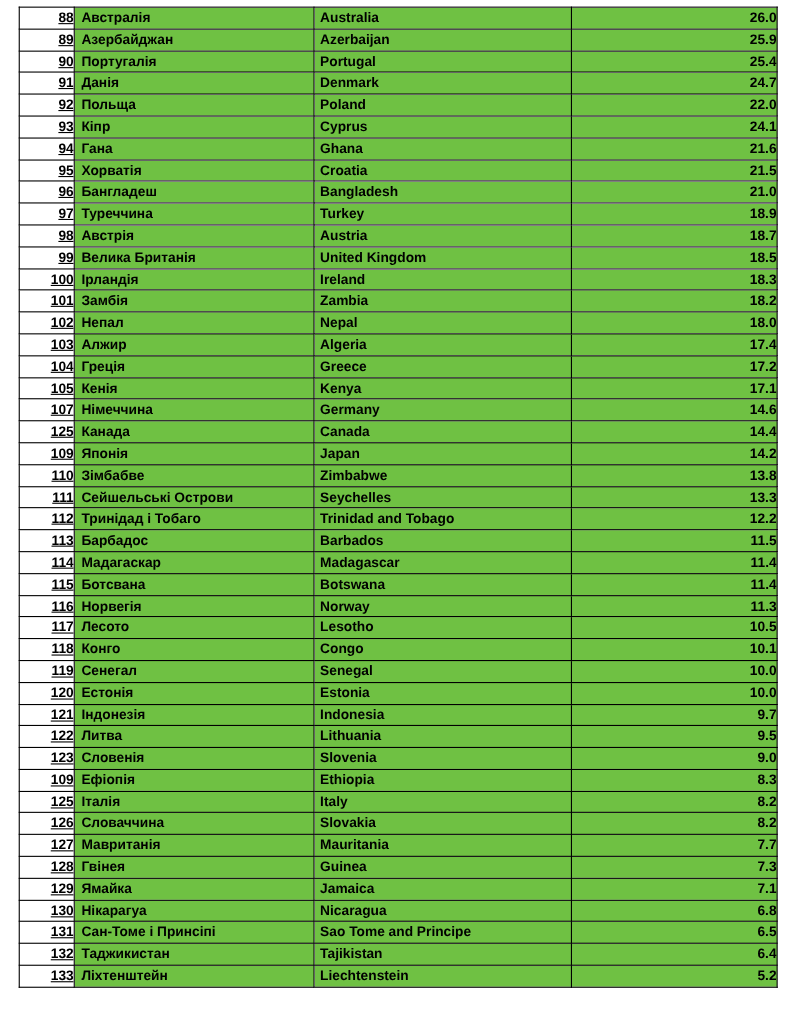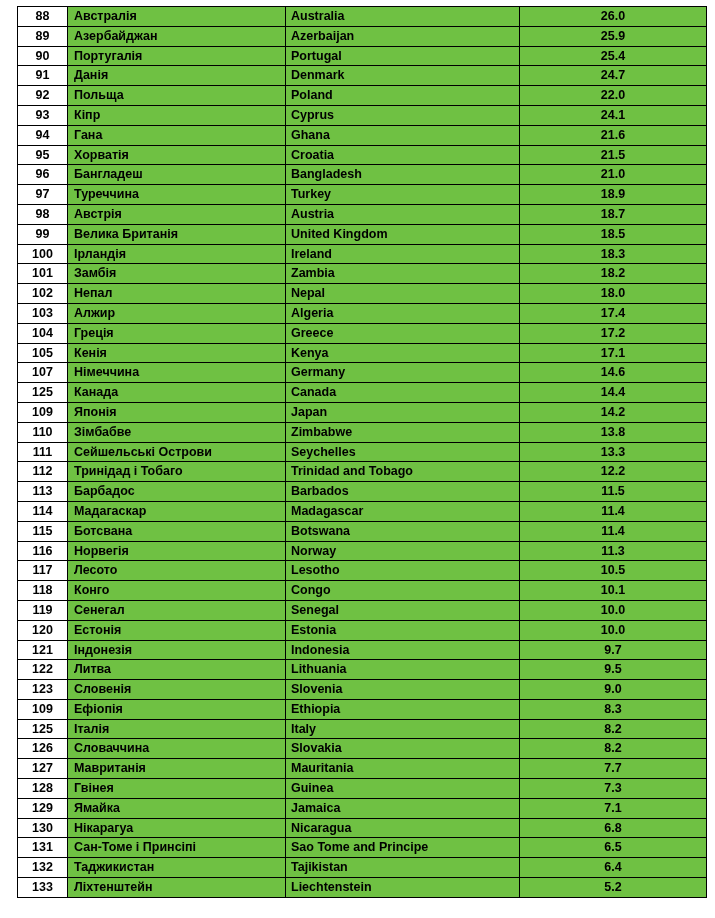--- a/index.html
+++ b/index.html
@@ -36,29 +36,30 @@
     font-weight: bold;
     font-size: 12.5px;
     line-height: 18.8px;
     color: #000000;
     vertical-align: middle;
     white-space: nowrap;
     overflow: hidden;
   }
   td.rank {
     background: #ffffff;
-    text-align: center;
+    text-align: right;
+    text-decoration: underline;
   }
   td.uk, td.en, td.value {
     background: var(--row-green, #6FC143);
   }
   td.uk { padding-left: 6px; }
   td.en { padding-left: 5px; }
   td.value {
-    text-align: center;
+    text-align: right;
   }
 </style>
 </head>
 <body>
 
 <div id="page">
   <table class="ranking">
     <colgroup>
       <col class="c-rank">
       <col class="c-uk">

